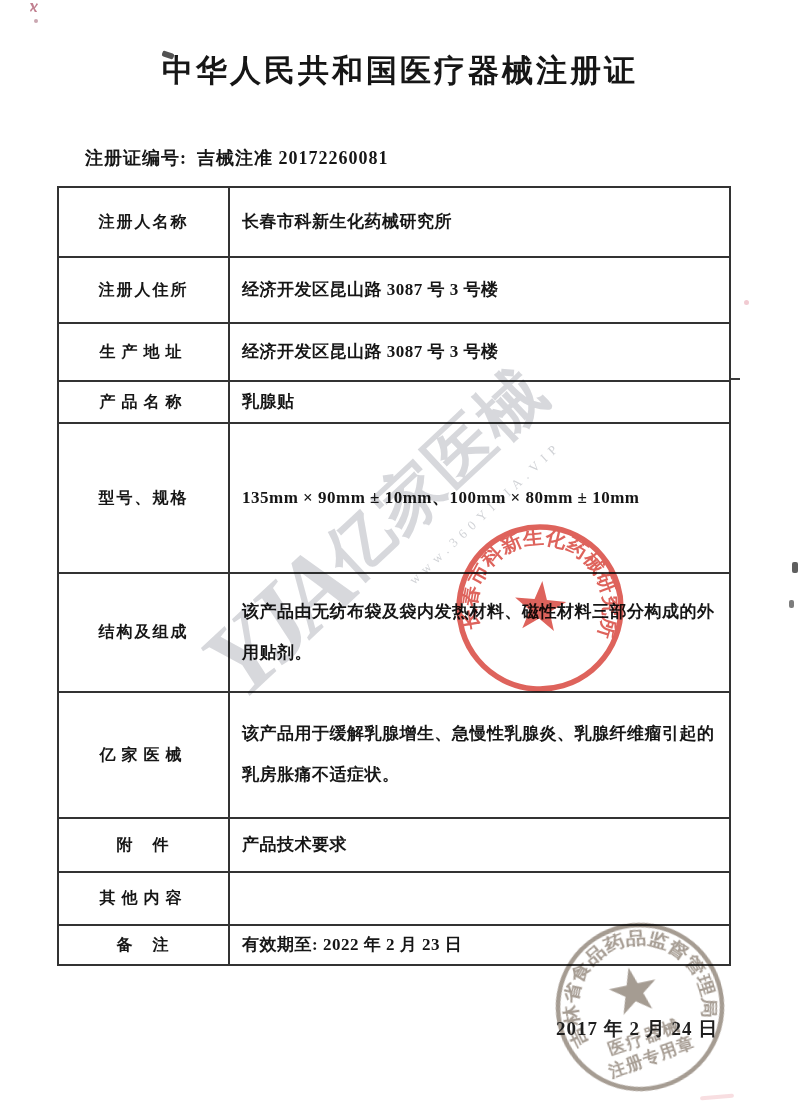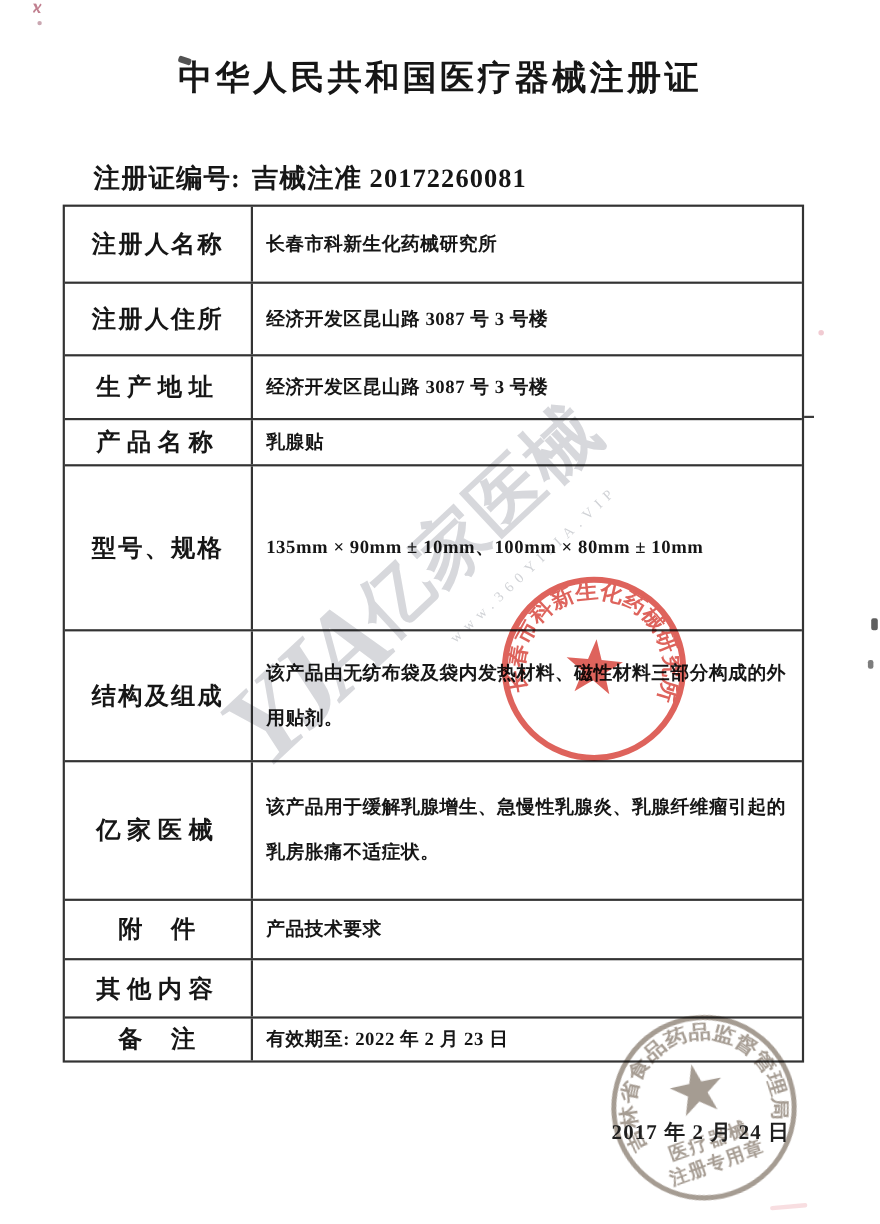--- a/index.html
+++ b/index.html
@@ -6,34 +6,34 @@
   .page{
     position:relative;width:800px;height:1113px;margin:0 auto;
     background:#ffffff;overflow:hidden;
     font-family:"Liberation Serif","DejaVu Serif",serif;color:#161616;
   }
   .title{
     position:absolute;top:50px;left:0;width:100%;text-align:center;
     font-size:31px;font-weight:bold;letter-spacing:3px;z-index:1;
   }
   .regline{
-    position:absolute;top:146px;left:85px;font-size:24px;font-weight:bold;
+    position:absolute;top:146px;left:85px;font-size:18px;font-weight:bold;
     letter-spacing:1px;z-index:1;white-space:nowrap;
   }
   .regline .reg-label{margin-right:10px;}
   .cert-table{
     position:absolute;left:57px;top:186px;width:674px;
     border:2px solid #333;z-index:1;box-sizing:border-box;background:transparent;
   }
   .row{display:flex;box-sizing:border-box;border-bottom:2px solid #333;}
   .row:last-child{border-bottom:none;}
   .cell{box-sizing:border-box;display:flex;align-items:center;}
   .label{
     width:171px;flex:0 0 171px;justify-content:center;border-right:2px solid #333;
-    font-size:22px;font-weight:bold;letter-spacing:2px;text-align:center;
+    font-size:16px;font-weight:bold;letter-spacing:2px;text-align:center;
   }
   .value{
     flex:1;padding:4px 14px 4px 12px;font-size:17px;font-weight:bold;
     line-height:2.4;letter-spacing:0.5px;
   }
   .watermark{
     position:absolute;left:140px;top:468px;width:520px;height:170px;z-index:2;
     transform:rotate(-43deg);pointer-events:none;text-align:center;
     color:rgba(138,142,152,0.34);mix-blend-mode:multiply;
   }

